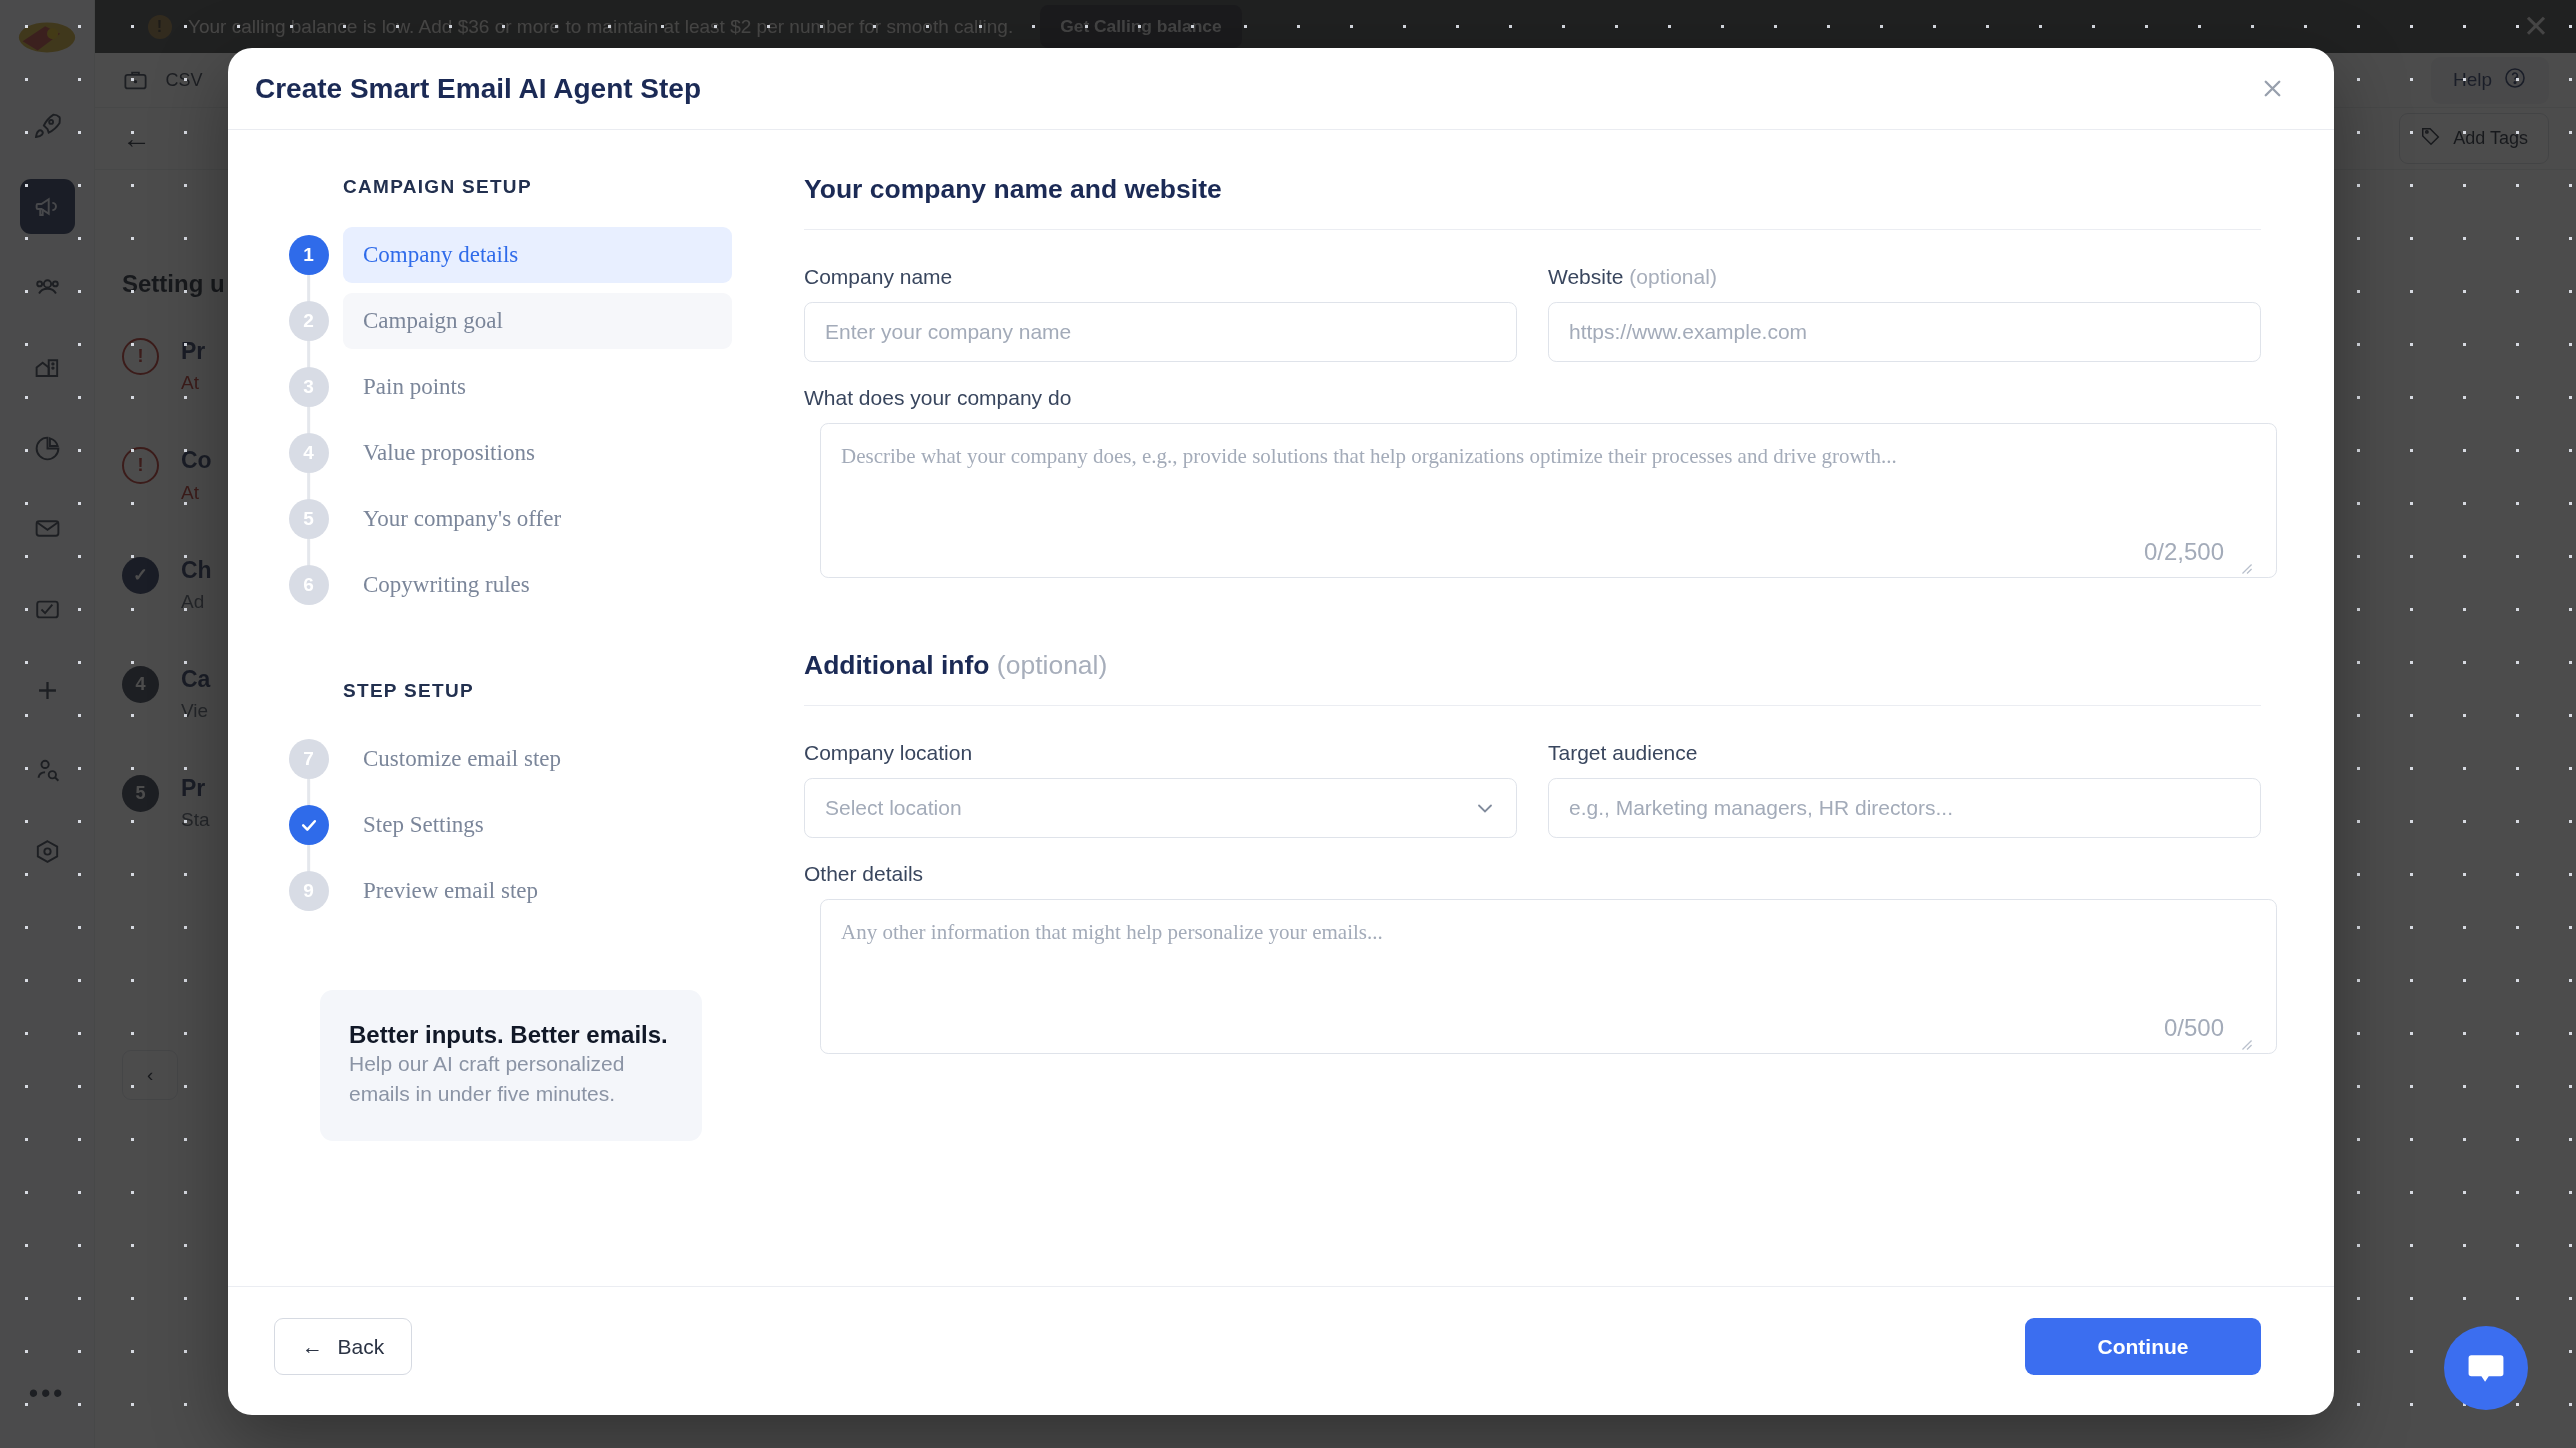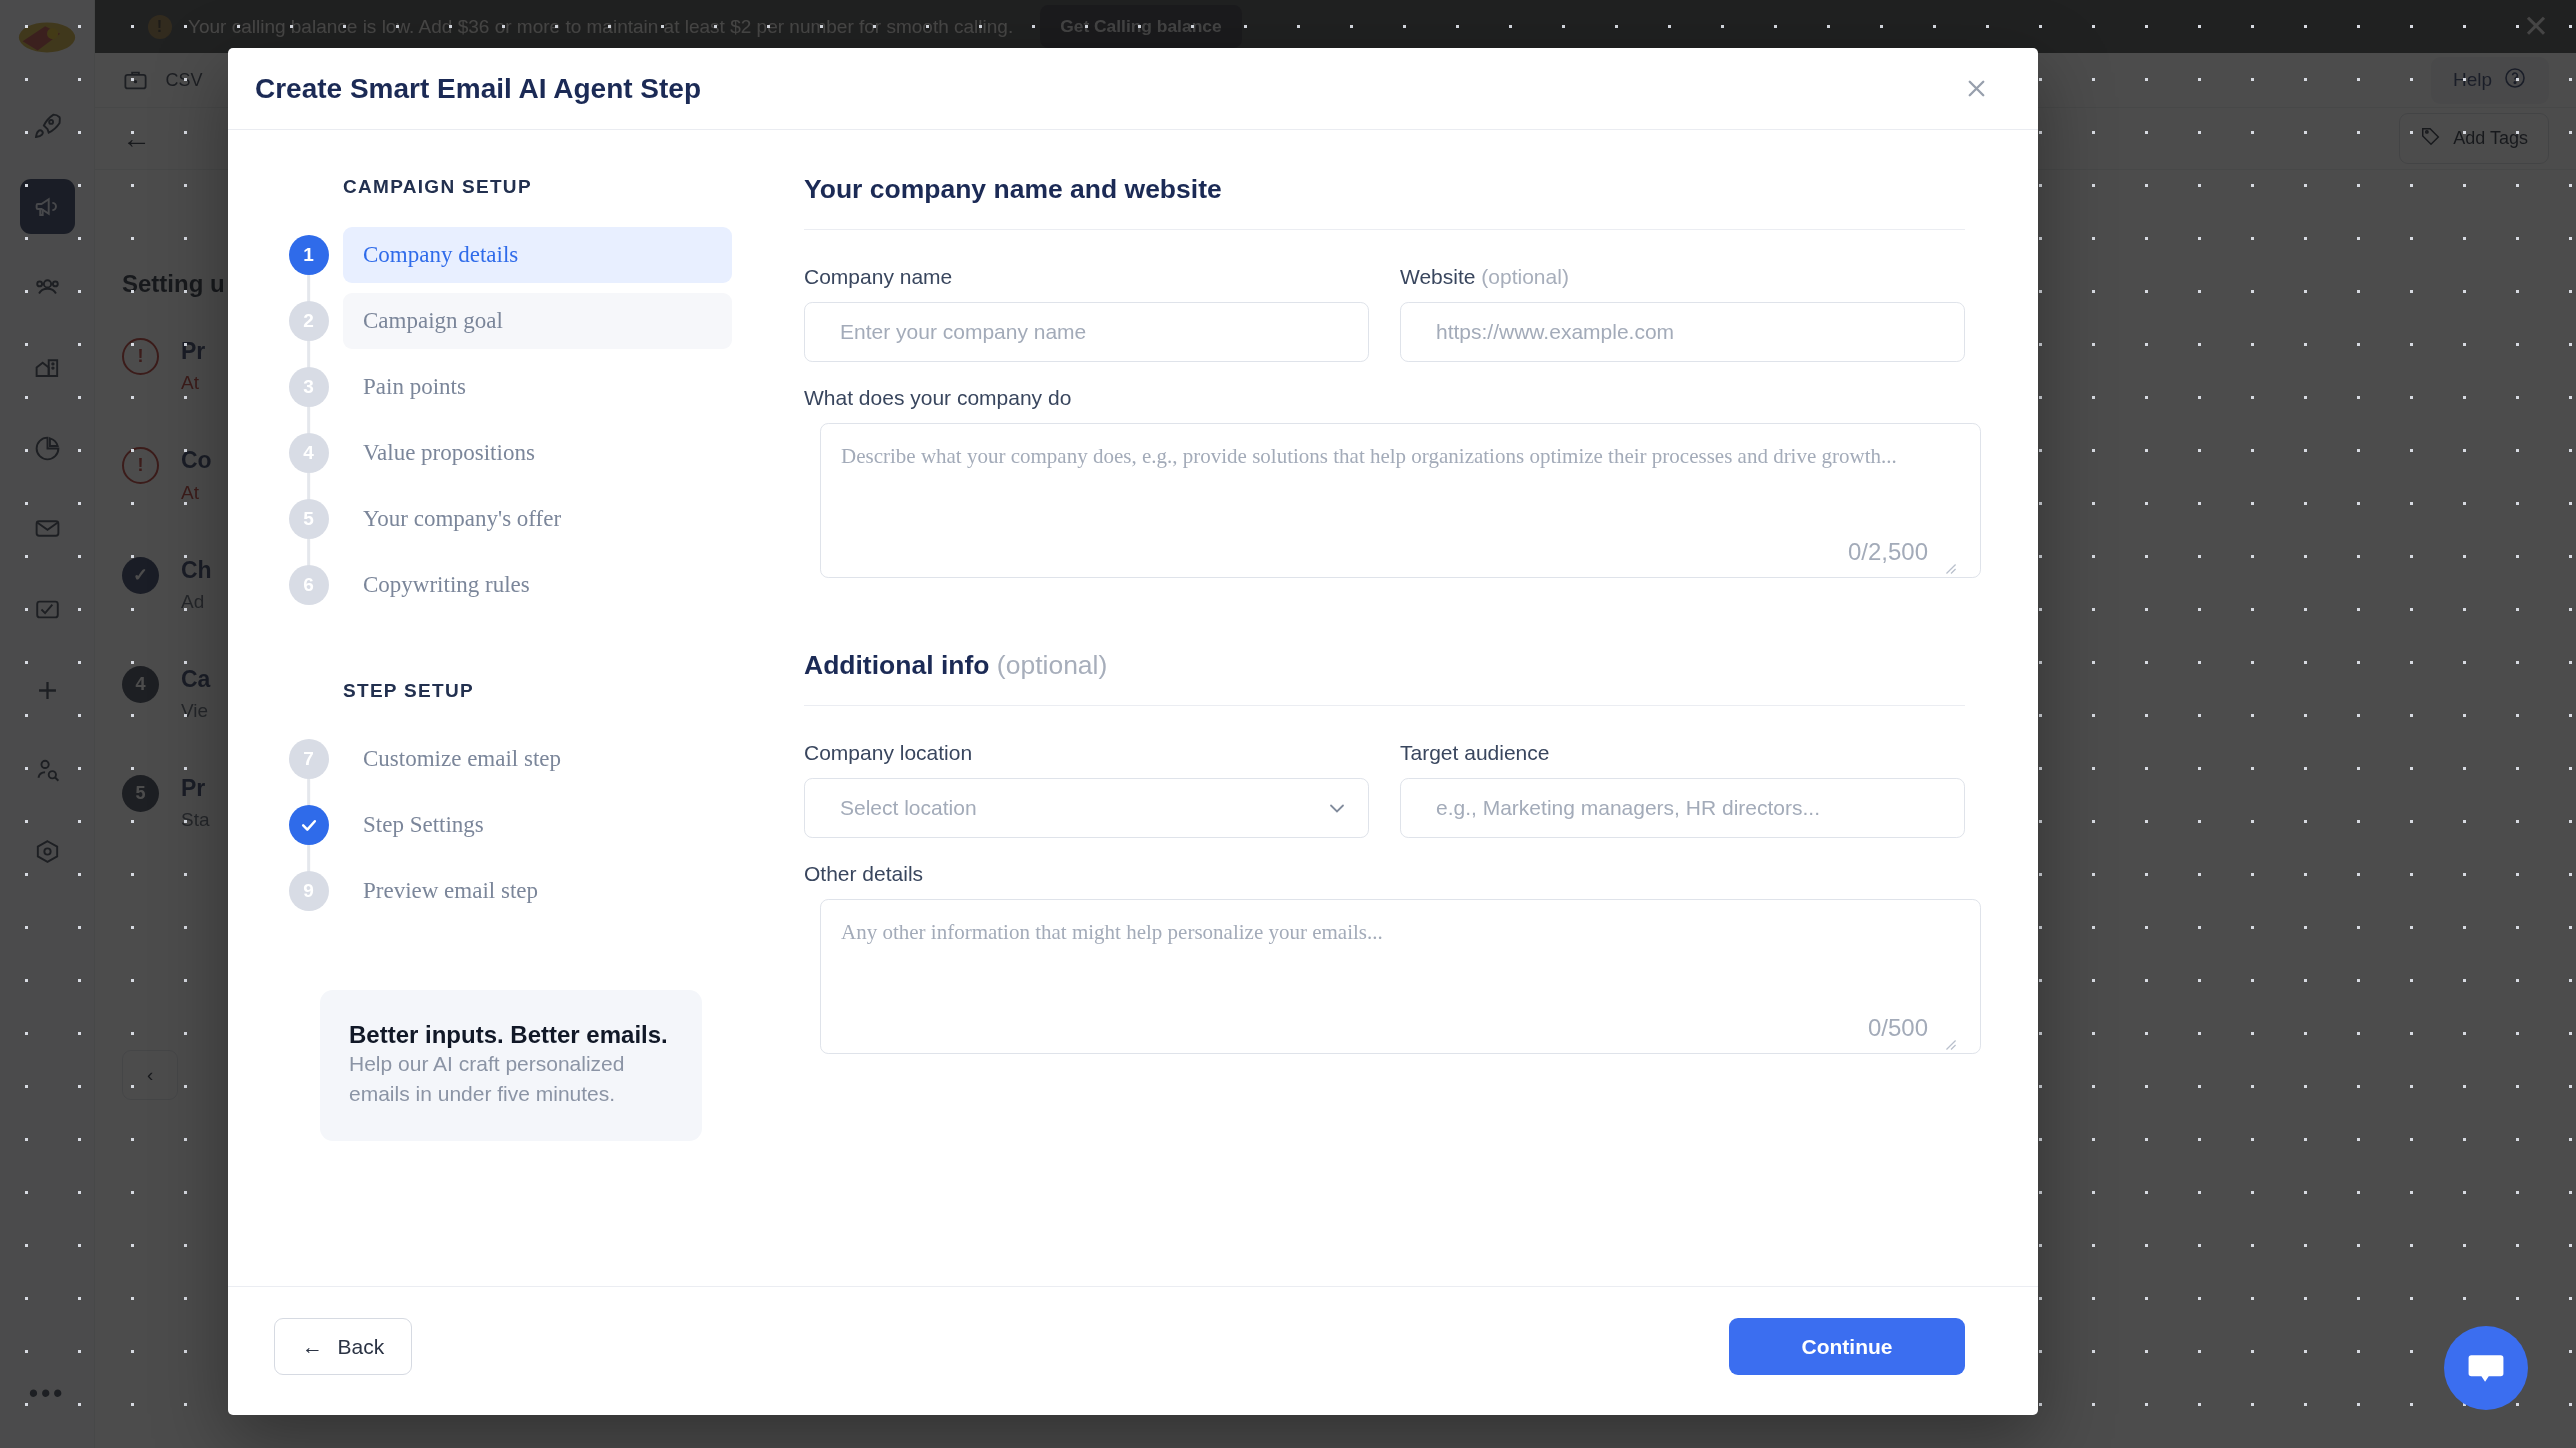--- a/index.html
+++ b/index.html
@@ -118,22 +118,22 @@
     width: 84px; height: 84px; border-radius: 50%;
     background: #3b6ef0;
     display: flex; align-items: center; justify-content: center;
     z-index: 40;
   }
   .chat-fab svg { width: 44px; height: 44px; }
 
   
   #modal {
     position: absolute;
-    left: 228px; top: 48px; width: 1810px; height: 1367px;
-    background: #ffffff; border-radius: 5px;
+    left: 228px; top: 48px; width: 2106px; height: 1367px;
+    background: #ffffff; border-radius: 24px;
     box-shadow: 0 24px 73px rgba(0,0,0,.35);
     z-index: 30;
     display: flex; flex-direction: column;
     overflow: hidden;
   }
   .modal-header {
     height: 82px; flex: 0 0 82px;
     border-bottom: 0.9px solid #eaecf1;
     display: flex; align-items: center;
     padding: 0 40px 0 27px;
@@ -213,21 +213,21 @@
 
   .field-row { display: flex; gap: 31px; }
   .field { flex: 1; min-width: 0; margin-bottom: 24px; }
   .field label.flabel {
     display: block; font-size: 21px; color: #39465e; margin-bottom: 12.8px;
   }
   .field label.flabel .optional { color: #a7aebb; }
   .ctl {
     width: 100%; height: 60px;
     border: 0.9px solid #dfe3ea; border-radius: 8.2px;
-    padding: 0 35px; font-size: 21px; color: #2b3344;
+    padding: 0 20px; font-size: 21px; color: #2b3344;
     background: #ffffff; font-family: inherit;
   }
   .ctl::placeholder { color: #a3abb9; }
   .select-wrap { position: relative; }
   .select-wrap .chev {
     position: absolute; right: 20px; top: 50%; transform: translateY(-50%);
     pointer-events: none; color: #818b9c;
   }
   .select-wrap .chev svg { width: 24px; height: 24px; display:block; }
 

